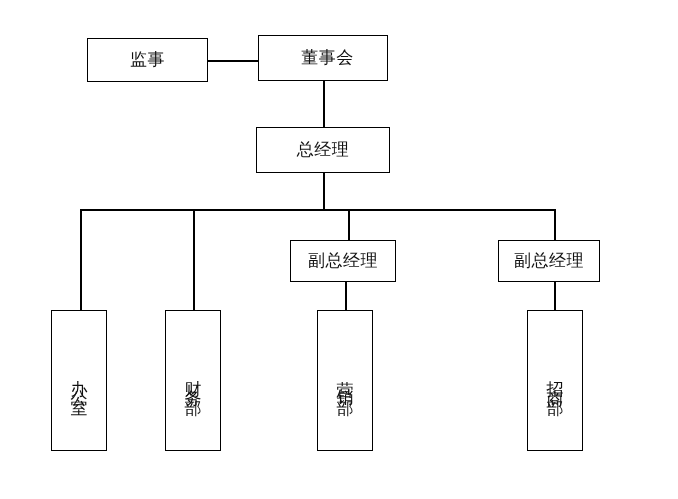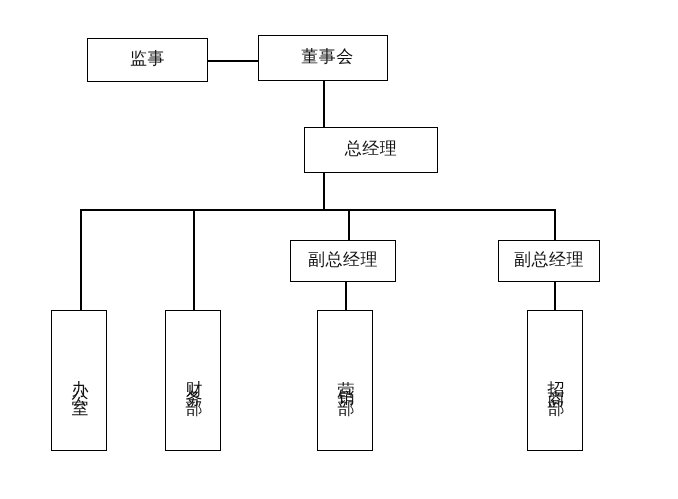--- a/index.html
+++ b/index.html
@@ -11,21 +11,20 @@
   body {
     font-family: "DejaVu Sans", "Liberation Sans", sans-serif;
     color: #000000;
   }
   #chart-canvas {
     position: relative;
     width: 678px;
     height: 499px;
     background: #ffffff;
     overflow: hidden;
-    font-family: Liberation Mono, monospace;
   }
   .node {
     position: absolute;
     box-sizing: border-box;
     border: 1.4px solid #000000;
     background: #ffffff;
     display: flex;
     align-items: center;
     justify-content: center;
     z-index: 2;
@@ -68,21 +67,21 @@
     <div class="connector v" style="left: 348px; top: 209px; height: 31px; background: rgb(0, 0, 0);"></div>
     <div class="connector v" style="left: 554px; top: 209px; height: 31px; background: rgb(0, 0, 0);"></div>
     <div class="connector v" style="left: 345px; top: 282px; height: 28px; background: rgb(0, 0, 0);"></div>
     <div class="connector v" style="left: 554px; top: 282px; height: 28px; background: rgb(0, 0, 0);"></div>
     <div class="node" style="left: 87px; top: 38px; width: 121px; height: 44px; border-color: rgb(0, 0, 0);">
       <span class="node-label" style="color: rgb(17, 17, 17);">监事</span>
     </div>
     <div class="node" style="left: 258px; top: 35px; width: 130px; height: 46px; border-color: rgb(0, 0, 0);">
       <span class="node-label" style="color: rgb(17, 17, 17); margin-left: 9px;">董事会</span>
     </div>
-    <div class="node" style="left: 256px; top: 127px; width: 134px; height: 46px; border-color: rgb(0, 0, 0); margin-left: 48px;">
+    <div class="node" style="left: 256px; top: 127px; width: 134px; height: 46px; border-color: rgb(0, 0, 0);">
       <span class="node-label" style="color: rgb(17, 17, 17);">总经理</span>
     </div>
     <div class="node" style="left: 290px; top: 240px; width: 106px; height: 42px; border-color: rgb(0, 0, 0);">
       <span class="node-label" style="color: rgb(17, 17, 17);">副总经理</span>
     </div>
     <div class="node" style="left: 498px; top: 240px; width: 102px; height: 42px; border-color: rgb(0, 0, 0);">
       <span class="node-label" style="color: rgb(17, 17, 17);">副总经理</span>
     </div>
     <div class="node vertical" style="left: 51px; top: 310px; width: 56px; height: 141px; border-color: rgb(0, 0, 0);">
       <span class="node-label" style="color: rgb(17, 17, 17);">办公室</span>

